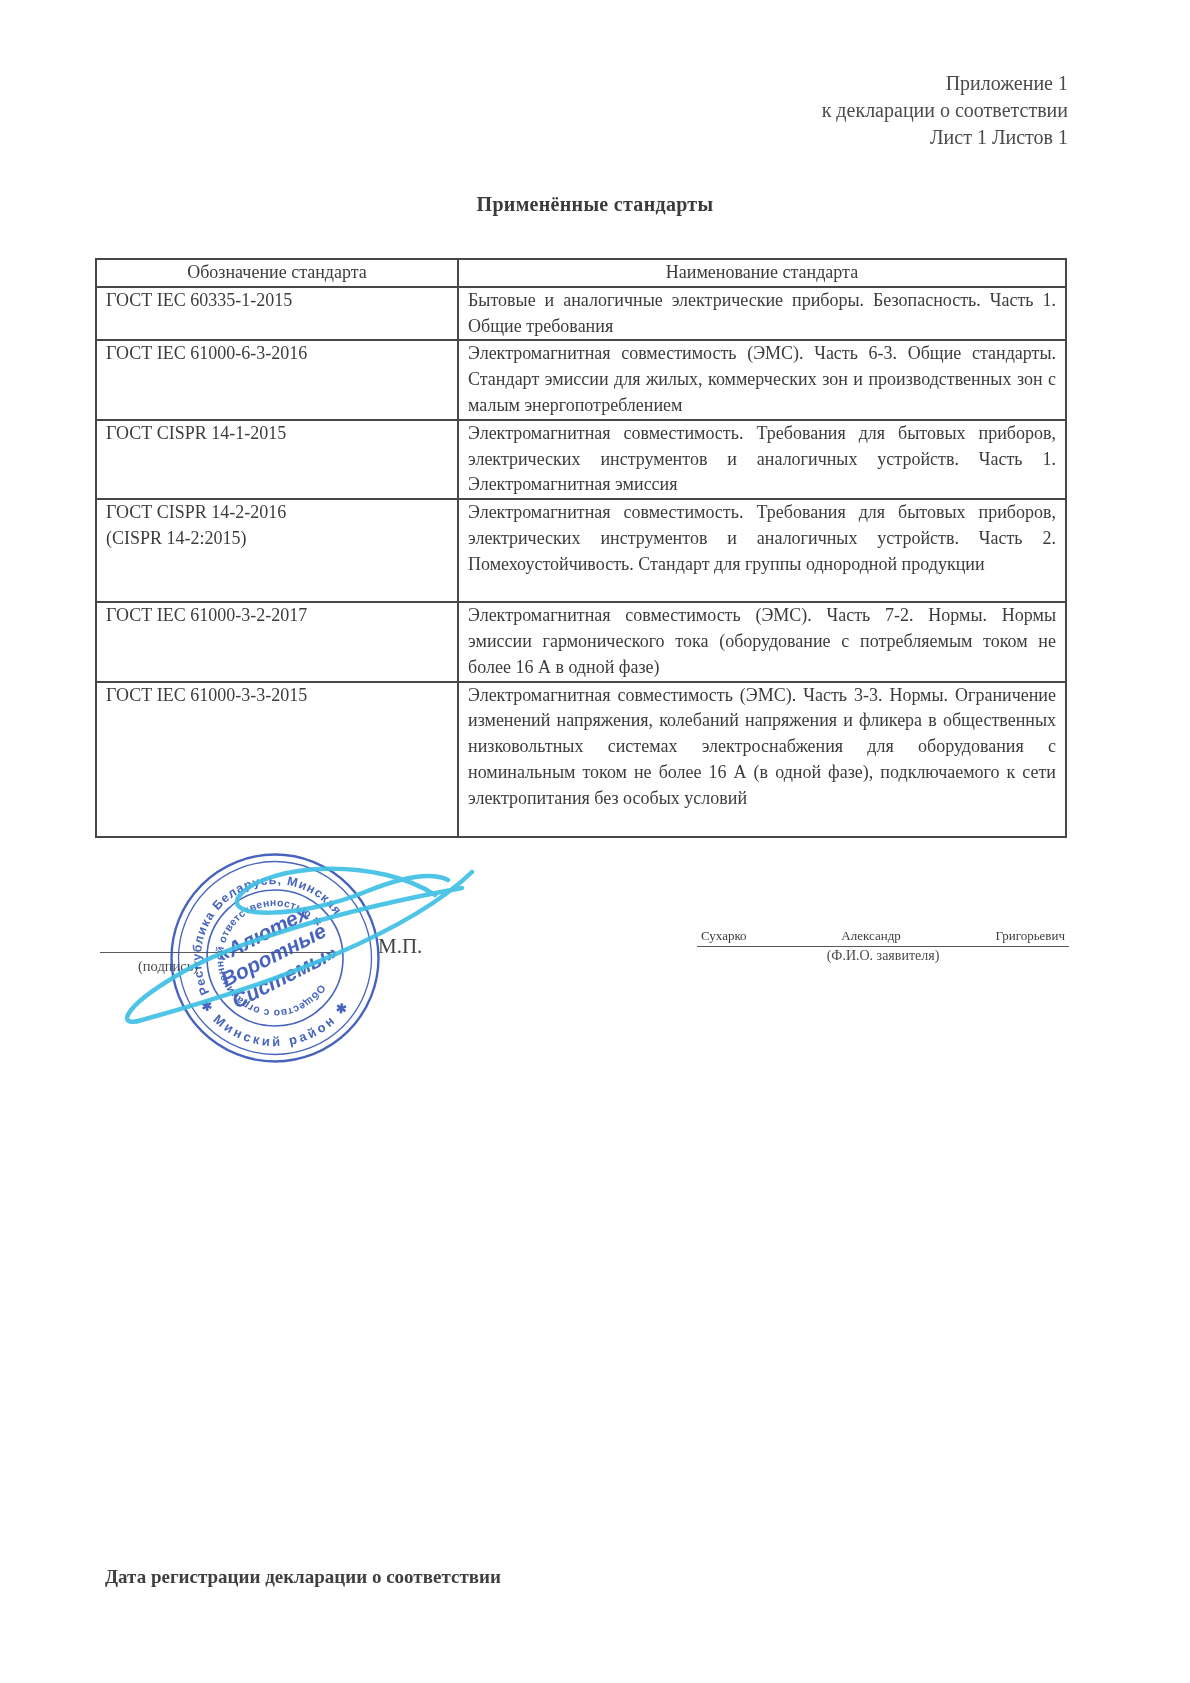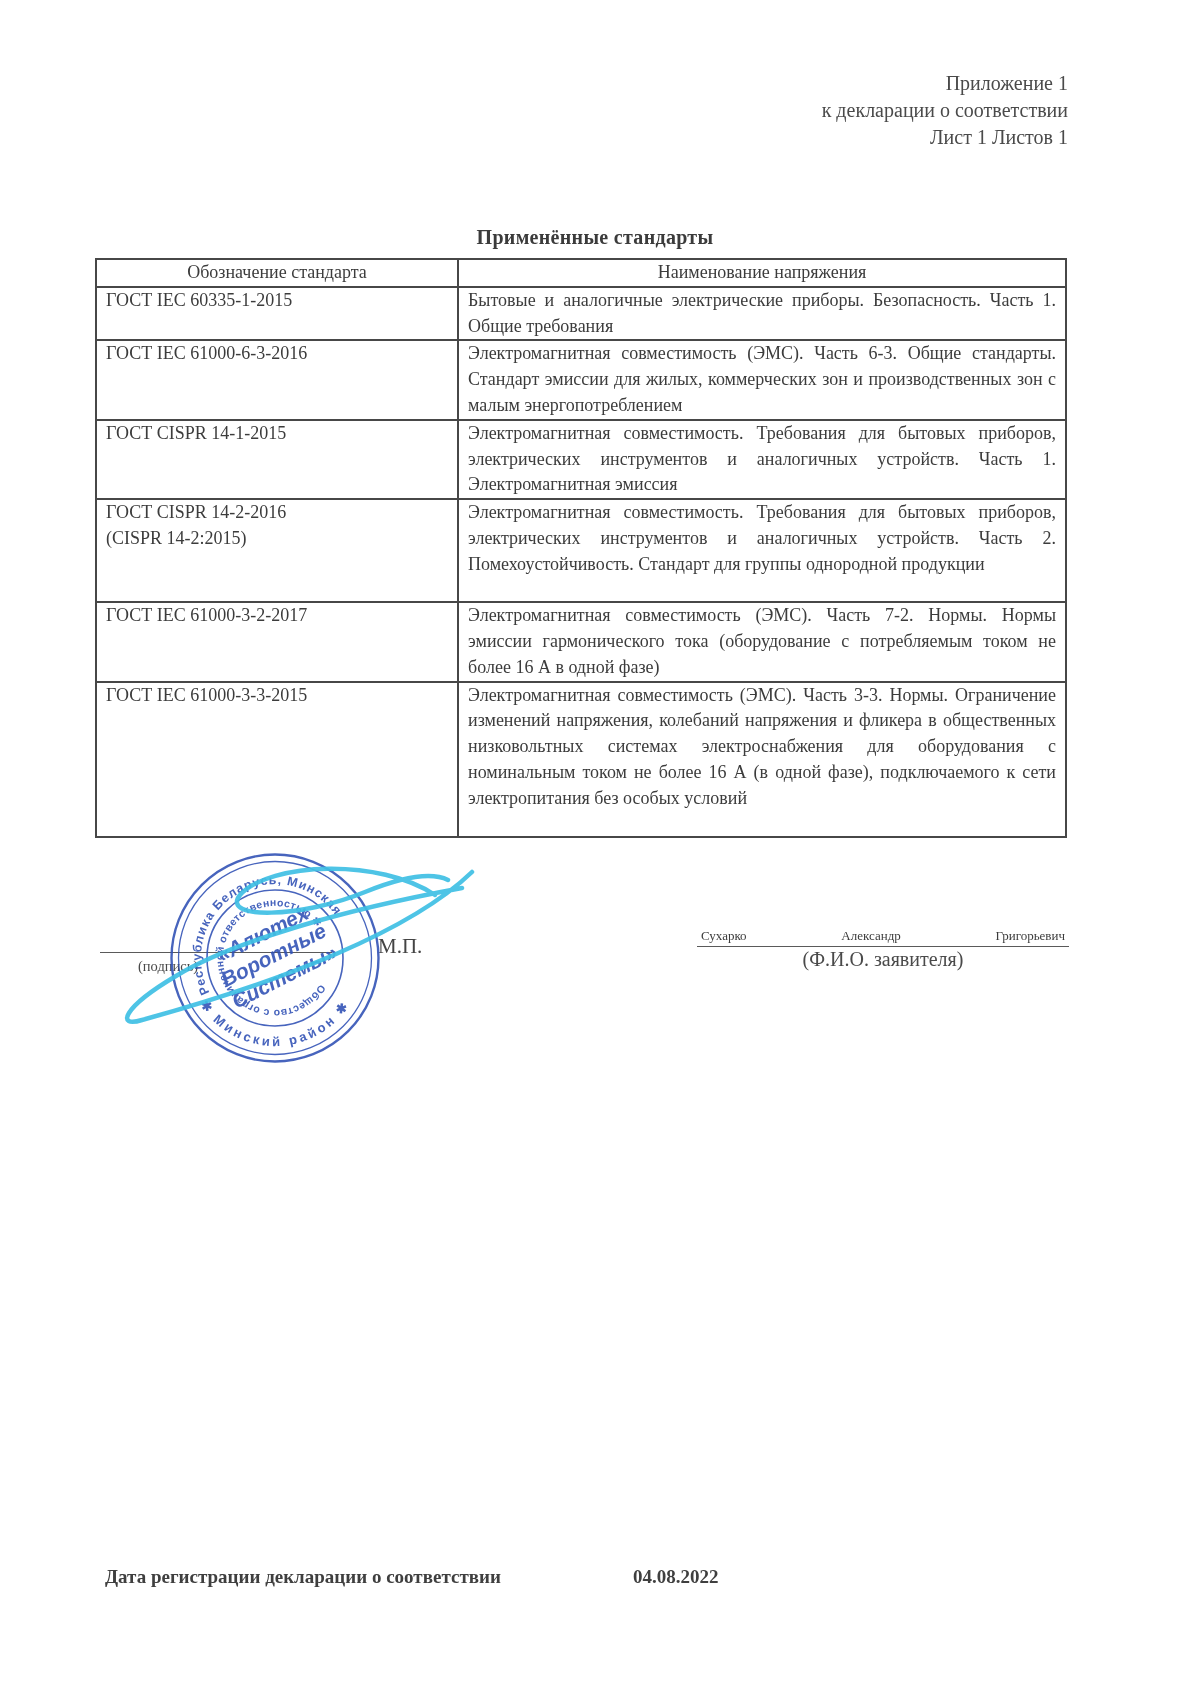--- a/index.html
+++ b/index.html
@@ -6,21 +6,21 @@
   body{
     width:1190px;height:1683px;position:relative;background:#ffffff;
     font-family:"Liberation Serif", serif;color:#3a3a3a;overflow:hidden;
   }
   .page-header{
     position:absolute;top:70px;right:122px;text-align:right;
     font-size:20px;line-height:27px;color:#4a4a4a;
   }
   .doc-title{
     position:absolute;top:193px;left:0;width:1190px;text-align:center;
-    font-size:20px;font-weight:bold;color:#3b3b3b;letter-spacing:.3px;margin-top:33px;
+    font-size:20px;font-weight:bold;color:#3b3b3b;letter-spacing:.3px;
   }
   table.standards{
     position:absolute;top:258px;left:95px;width:970px;
     border-collapse:collapse;table-layout:fixed;
   }
   table.standards th, table.standards td{
     border:2px solid #474747;vertical-align:top;
     font-size:18px;line-height:25.8px;color:#3c3c3c;
     padding:0 9px;
   }
@@ -40,21 +40,21 @@
   .mp-label{
     position:absolute;top:934px;left:378px;font-size:21px;color:#444;
   }
   .applicant{
     position:absolute;top:928px;left:697px;width:372px;text-align:center;
   }
   .applicant .name{
     display:block;font-size:13px;color:#3c3c3c;border-bottom:1.8px solid #5a5a5a;
     padding:0 4px 2px 4px;text-align:justify;text-align-last:justify;
   }
-  .applicant .fio-caption{display:block;font-size:20px;color:#4a4a4a;margin-top:1px;}
+  .applicant .fio-caption{display:block;font-size:14px;color:#4a4a4a;margin-top:1px;}
   .stamp-svg{position:absolute;left:160px;top:843px;z-index:3;opacity:.88;}
   .stamp-svg text{font-family:"Liberation Sans", sans-serif;}
   .handsig-svg{position:absolute;left:80px;top:850px;z-index:4;opacity:.92;}
   .footer{
     position:absolute;left:105px;top:1563px;width:1010px;
     font-weight:bold;font-size:19px;line-height:28.5px;color:#3f3f3f;
   }
   .footer .frow{display:flex;}
   .footer .flabel{width:528px;flex:0 0 528px;}
   .footer .fvalue{flex:1;}
@@ -71,21 +71,21 @@
 <div class="doc-title">Применённые стандарты</div>
 
 <table class="standards">
   <colgroup>
       <col class="c1">
       <col class="c2">
     </colgroup>
   <thead>
     <tr>
       <th>Обозначение стандарта</th>
-      <th>Наименование напряжения</th>
+      <th>Наименование стандарта</th>
     </tr>
   </thead>
   <tbody>
     <tr>
       <td class="code-cell h52">ГОСТ IEC 60335-1-2015</td>
       <td class="name-cell h52">Бытовые и аналогичные электрические приборы. Безопасность. Часть 1. Общие требования</td>
     </tr>
     <tr>
       <td class="code-cell h77">ГОСТ IEC 61000-6-3-2016</td>
       <td class="name-cell h77">Электромагнитная совместимость (ЭМС). Часть 6-3. Общие стандарты. Стандарт эмиссии для жилых, коммерческих зон и производственных зон с малым энергопотреблением</td>
@@ -155,15 +155,14 @@
 <svg class="handsig-svg" width="480" height="220" viewBox="0 0 480 220">
   <g fill="none" stroke="#3fc0e4" stroke-width="4.5" stroke-linecap="round">
     <path d="M 355,45 C 300,8 190,12 160,45 C 140,70 222,68 285,42 C 322,27 352,22 368,30"></path>
     <path d="M 392,22 C 330,82 200,132 62,170 C 36,178 42,158 96,126 C 152,92 262,60 382,38"></path>
   </g>
 </svg>
 
 <div class="footer">
   <div class="frow">
     <span class="flabel">Дата регистрации декларации о соответствии</span>
-    <span class="fvalue">04.08.2022</span>
   </div>
 </div>
 
 </body></html>

